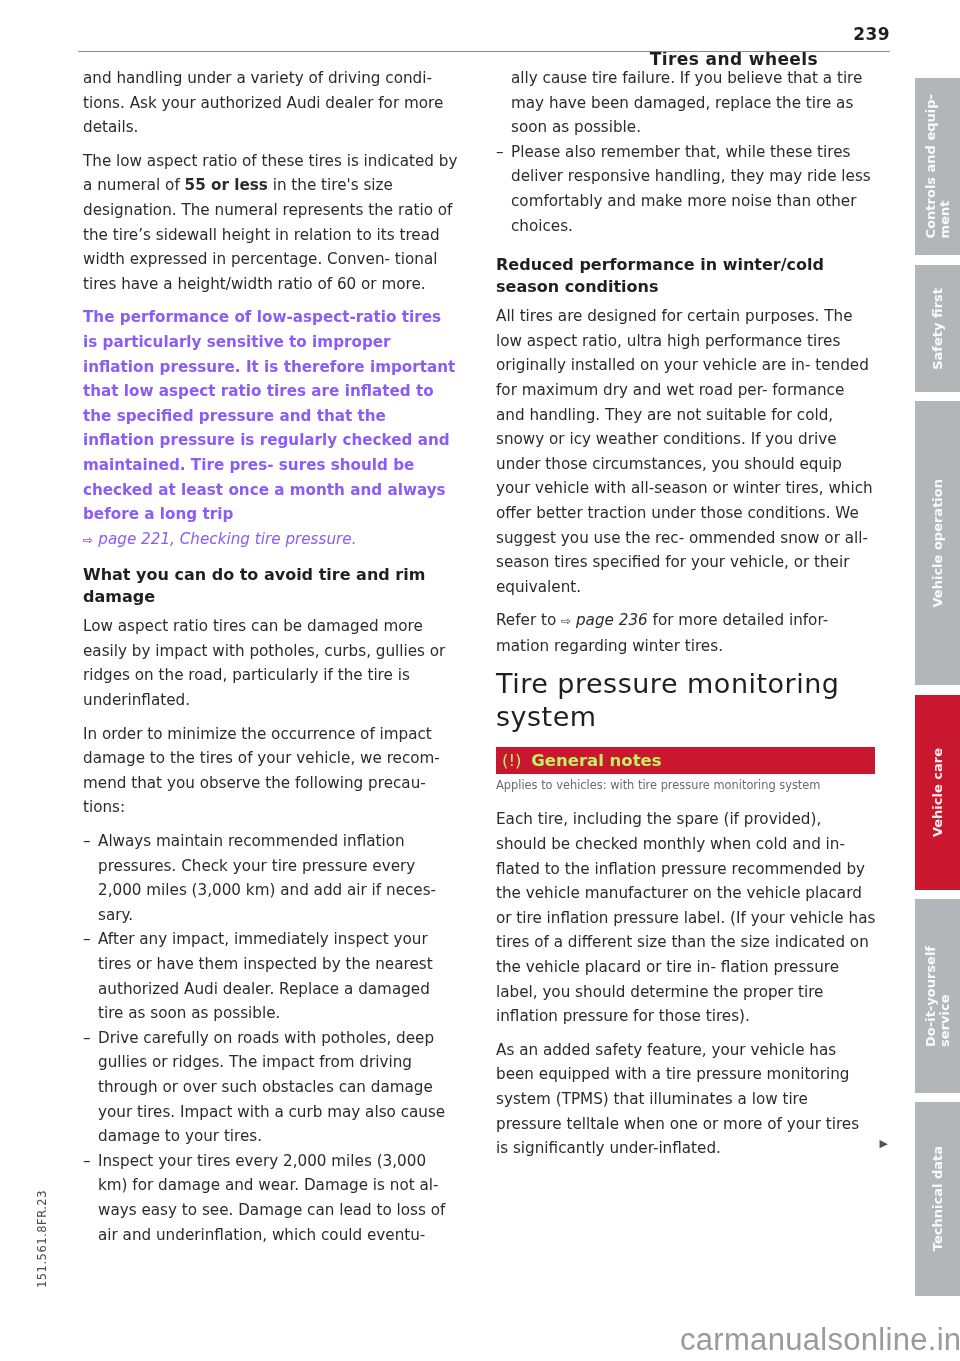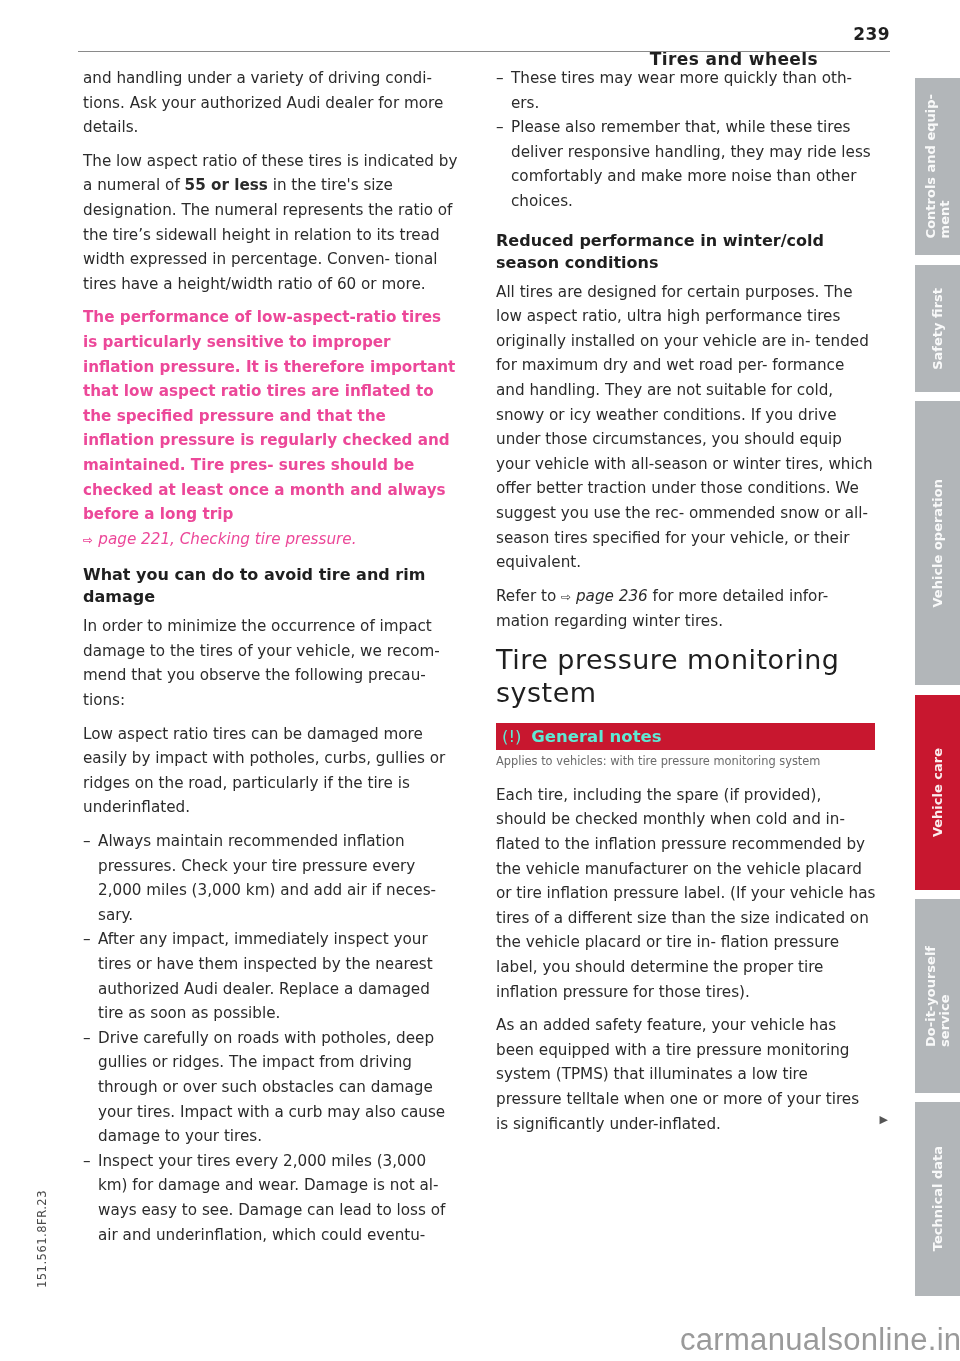--- a/index.html
+++ b/index.html
@@ -15,32 +15,32 @@
     position: absolute; top: 24px; left: 600px; width: 388px;
     font-size: 17px; font-weight: bold; color: #1f1f1f; letter-spacing: 0.4px;
   }
   .header-title .sec { position: absolute; right: 170px; top: 0; margin-top: 25px; }
   .header-title .pg { position: absolute; right: 98px; top: 0; }
 
   .col { position: absolute; top: 66px; font-size: 15.2px; line-height: 24.6px; }
   .col-left { left: 83px; width: 376px; }
   .col-right { left: 496px; width: 380px; }
   .col p { margin: 0 0 9px 0; }
-  .col .bold-para { font-weight: bold; color: #ec4899; }
+  .col .bold-para { font-weight: bold; color: #8b5cf6; }
   .col h3 { margin: 12px 0 6px 0; font-size: 16px; line-height: 22px; font-weight: bold; color: #1f1f1f; }
   .xref { font-style: italic; }
   .xref .arrow { font-style: normal; font-size: 12px; }
   ul.dash { list-style: none; margin: 0; padding: 0; }
   ul.dash li { position: relative; padding-left: 15px; }
   ul.dash li::before { content: "–"; position: absolute; left: 0; top: 0; }
   .cont { padding-left: 15px; }
 
   .big-title { font-size: 27px; line-height: 33px; font-weight: normal; color: #1f1f1f; margin: 3px 0 14px 0; letter-spacing: 0.5px; }
   .red-bar {
-    background: #c8172f; color: #5eead4; font-weight: bold; font-size: 16.5px;
+    background: #c8172f; color: #bef264; font-weight: bold; font-size: 16.5px;
     height: 27px; line-height: 27px; padding-left: 6px; width: 373px;
   }
   .red-bar .tpms { font-weight: normal; margin-right: 4px; }
   .applies { font-size: 11.4px; color: #6b6b6b; margin: 3px 0 14px 0; line-height: 16px; }
   .cont-arrow { position: absolute; right: -12px; font-size: 11px; color: #555; }
 
   .tab {
     position: absolute; left: 915px; width: 45px; background: #b2b6b9;
     display: flex; align-items: center; justify-content: center; overflow: hidden;
   }
@@ -68,33 +68,33 @@
 </div>
 <div class="header-rule"></div>
 
 <div class="col col-left">
   <p>and handling under a variety of driving condi- tions. Ask your authorized Audi dealer for more details.</p>
   <p><span>The low aspect ratio of these tires is indicated by a numeral of </span><b>55 or less</b><span> in the tire's size designation. The numeral represents the ratio of the tire’s sidewall height in relation to its tread width expressed in percentage. Conven- tional tires have a height/width ratio of 60 or more.</span></p>
   <p class="bold-para"><span>The performance of low-aspect-ratio tires is particularly sensitive to improper inflation pressure. It is therefore important that low aspect ratio tires are inflated to the specified pressure and that the inflation pressure is regularly checked and maintained. Tire pres- sures should be checked at least once a month and always before a long trip</span><br>
     <span class="xref"><span class="arrow">⇨</span> <span style="font-weight:normal">page 221, Checking tire pressure.</span></span>
   </p>
   <h3>What you can do to avoid tire and rim damage</h3>
+  <p>Low aspect ratio tires can be damaged more easily by impact with potholes, curbs, gullies or ridges on the road, particularly if the tire is underinflated.</p>
   <p>In order to minimize the occurrence of impact damage to the tires of your vehicle, we recom- mend that you observe the following precau- tions:</p>
-  <p>Low aspect ratio tires can be damaged more easily by impact with potholes, curbs, gullies or ridges on the road, particularly if the tire is underinflated.</p>
   <ul class="dash">
     <li>Always maintain recommended inflation pressures. Check your tire pressure every 2,000 miles (3,000 km) and add air if neces- sary.</li>
     <li>After any impact, immediately inspect your tires or have them inspected by the nearest authorized Audi dealer. Replace a damaged tire as soon as possible.</li>
     <li>Drive carefully on roads with potholes, deep gullies or ridges. The impact from driving through or over such obstacles can damage your tires. Impact with a curb may also cause damage to your tires.</li>
     <li>Inspect your tires every 2,000 miles (3,000 km) for damage and wear. Damage is not al- ways easy to see. Damage can lead to loss of air and underinflation, which could eventu-</li>
   </ul>
 </div>
 
 <div class="col col-right">
+  <div class="cont">ally cause tire failure. If you believe that a tire may have been damaged, replace the tire as soon as possible.</div>
   <ul class="dash">
-    <li>These tires may wear more quickly than oth- ers.</li>
     <li>Please also remember that, while these tires deliver responsive handling, they may ride less comfortably and make more noise than other choices.</li>
   </ul>
   <h3 style="margin-top:16px">Reduced performance in winter/cold season conditions</h3>
   <p>All tires are designed for certain purposes. The low aspect ratio, ultra high performance tires originally installed on your vehicle are in- tended for maximum dry and wet road per- formance and handling. They are not suitable for cold, snowy or icy weather conditions. If you drive under those circumstances, you should equip your vehicle with all-season or winter tires, which offer better traction under those conditions. We suggest you use the rec- ommended snow or all-season tires specified for your vehicle, or their equivalent.</p>
   <p><span>Refer to </span><span class="xref"><span class="arrow">⇨</span> <span>page 236</span></span><span> for more detailed infor- mation regarding winter tires.</span></p>
   <div class="big-title">Tire pressure monitoring system</div>
   <div class="red-bar">
     <span class="tpms">(!)</span>
     <span>General notes</span>
   </div>

